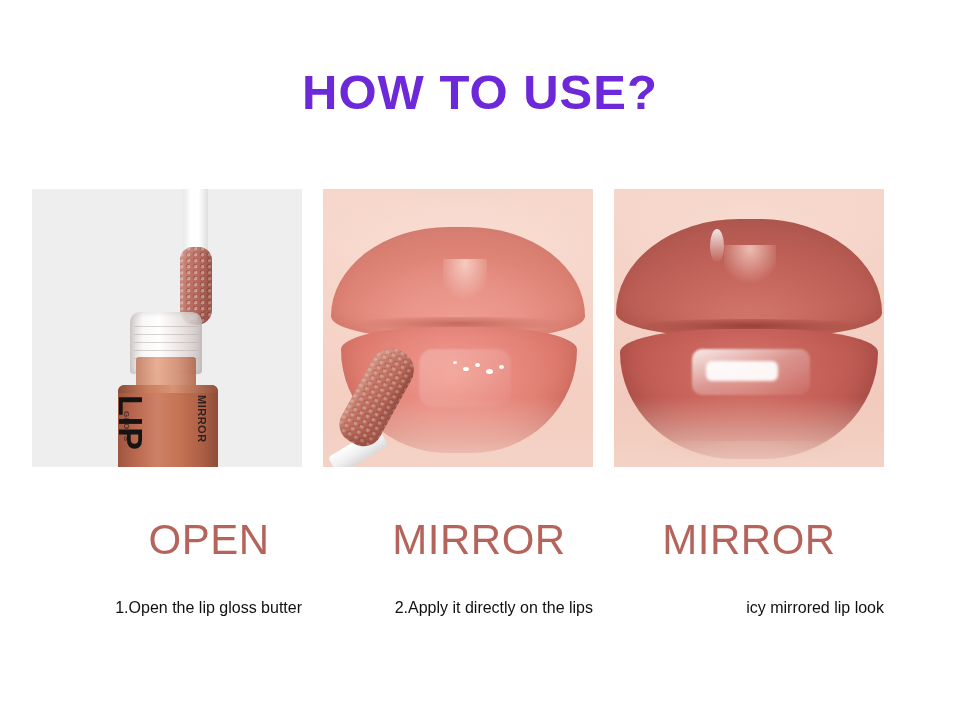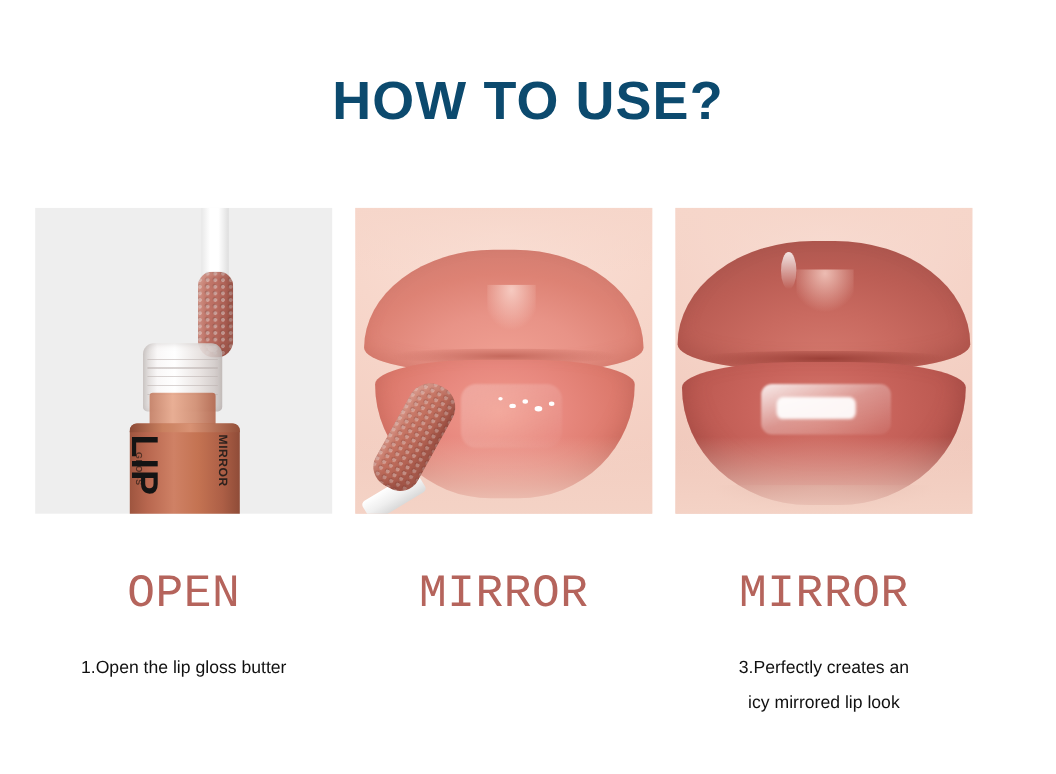--- a/index.html
+++ b/index.html
@@ -23,21 +23,21 @@
   
   .title {
     position: absolute;
     top: 68px;
     left: 0;
     width: 960px;
     text-align: center;
     font-size: 49px;
     font-weight: 600;
     letter-spacing: 1px;
-    color: #0c4a6e;
+    color: #6d28d9;
     line-height: 1;
   }
 
   
   .panels {
     position: absolute;
     top: 189px;
     left: 32px;
     width: 852px;
     height: 278px;
@@ -314,22 +314,21 @@
     background: radial-gradient(60% 100% at 50% 10%, rgba(196,140,126,.55), rgba(196,140,126,0) 78%);
   }
 
   
   .steps {
     position: absolute;
     top: 518px;
     left: 32px;
     width: 852px;
     display: flex;
-    justify-content: space-between;
-    font-family: Liberation Mono, monospace;
+    justify-content: flex-end;
   }
   .step-col { width: 270px; text-align: center; }
 
   .step-heading {
     font-size: 42px;
     font-weight: 400;
     color: #b5645c;
     letter-spacing: .5px;
     line-height: 1.05;
   }
@@ -343,21 +342,21 @@
     display: flex;
     justify-content: space-between;
   }
   .caption-col {
     width: 270px;
     text-align: center;
     font-size: 16px;
     line-height: 32px;
     color: #101010;
   }
-  .caption-line { display: block; white-space: nowrap; }
+  .caption-line { display: block; white-space: nowrap; text-align: right; }
 </style>
 </head>
 <body>
 
 <div class="page">
 
   <div class="title">HOW TO USE?</div>
 
   <div class="panels">
 
@@ -418,18 +417,20 @@
     <div class="step-col">
       <div class="step-heading">MIRROR</div>
     </div>
   </div>
 
   <div class="captions">
     <div class="caption-col">
       <span class="caption-line">1.Open the lip gloss butter</span>
     </div>
     <div class="caption-col">
-      <span class="caption-line">3.Perfectly creates an</span>
+      <span class="caption-line">2.Apply it directly on the lips</span>
+    </div>
+    <div class="caption-col">
       <span class="caption-line">icy mirrored lip look</span>
     </div>
   </div>
 
 </div>
 
 </body></html>

